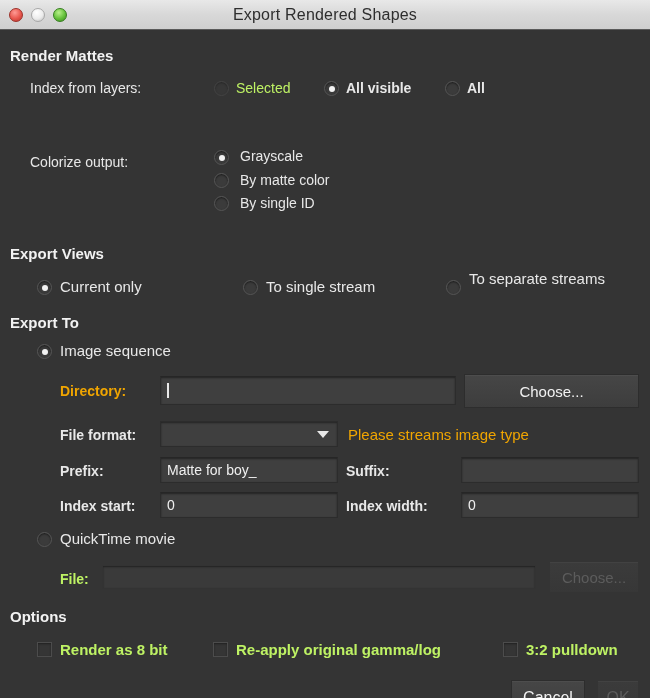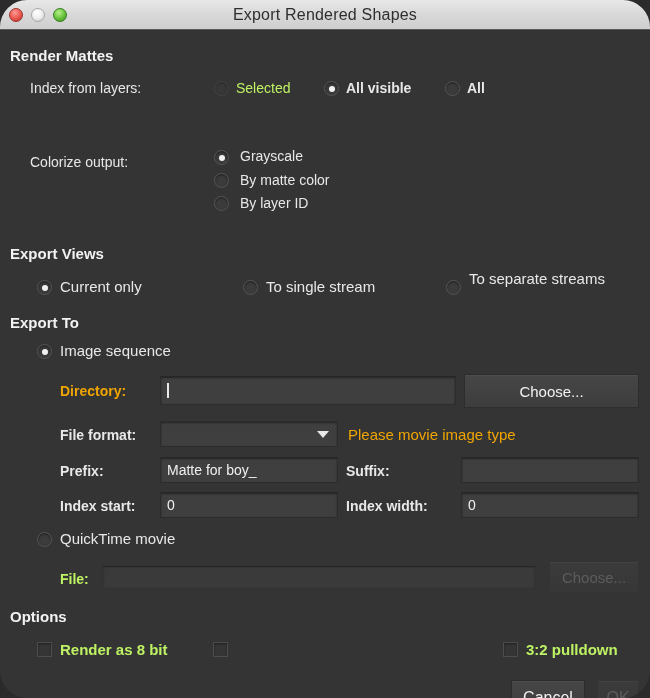--- a/index.html
+++ b/index.html
@@ -12,21 +12,20 @@
     -webkit-font-smoothing: antialiased;
   }
 
   #dialog {
     position: relative;
     width: 650px;
     height: 698px;
     overflow: hidden;
     background: #343434;
     box-sizing: border-box;
-    border-radius: 27px;
   }
 
   
   .titlebar {
     position: relative;
     height: 30px;
     background: linear-gradient(to bottom, #e8e8e8 0%, #d8d8d8 50%, #cfcfcf 100%);
     border-bottom: 1px solid #5a5a5a;
     display: flex;
     align-items: center;
@@ -239,21 +238,21 @@
 
     <div class="lbl" style="left:30px; top:124px;">Colorize output:</div>
 
     <div class="radio on" style="left:214px; top:120px;"></div>
     <div class="lbl" style="left:240px; top:118px;">Grayscale</div>
 
     <div class="radio" style="left:214px; top:143px;"></div>
     <div class="lbl" style="left:240px; top:142px;">By matte color</div>
 
     <div class="radio" style="left:214px; top:166px;"></div>
-    <div class="lbl" style="left:240px; top:165px;">By layer ID</div>
+    <div class="lbl" style="left:240px; top:165px;">By single ID</div>
 
     <div class="section-title" style="left:10px; top:215px;">Export Views</div>
 
     <div class="radio on" style="left:37px; top:250px;"></div>
     <div class="lbl" style="left:60px; top:248px; font-size:15px;">Current only</div>
 
     <div class="radio" style="left:243px; top:250px;"></div>
     <div class="lbl" style="left:266px; top:248px; font-size:15px;">To single stream</div>
 
     <div class="radio" style="left:446px; top:250px;"></div>
@@ -269,21 +268,21 @@
       <span class="caret"></span>
         <span></span>
     </div>
     <div class="btn" style="left:464px; top:344px; width:175px; height:34px;">Choose...</div>
 
     <div class="lbl bold" style="left:60px; top:397px;">File format:</div>
     <div class="dropdown" style="left:160px; top:391px; width:178px; height:26px;">
       <span></span>
       <span class="arrow"></span>
     </div>
-    <div class="lbl warn" style="left:348px; top:396px; font-size:15px;">Please movie image type</div>
+    <div class="lbl warn" style="left:348px; top:396px; font-size:15px;">Please streams image type</div>
 
     <div class="lbl bold" style="left:60px; top:433px;">Prefix:</div>
     <div class="field" style="left:160px; top:427px; width:178px; height:26px;">
       <span>Matte for boy_</span>
     </div>
 
     <div class="lbl bold" style="left:346px; top:433px;">Suffix:</div>
     <div class="field" style="left:461px; top:427px; width:178px; height:26px;">
       <span></span>
     </div>
@@ -306,20 +305,21 @@
       <span></span>
     </div>
     <div class="btn disabled" style="left:549px; top:531px; width:90px; height:32px;">Choose...</div>
 
     <div class="section-title" style="left:10px; top:578px;">Options</div>
 
     <div class="checkbox" style="left:37px; top:612px;"></div>
     <div class="lbl dim bold" style="left:60px; top:611px; font-size:15px;">Render as 8 bit</div>
 
     <div class="checkbox" style="left:213px; top:612px;"></div>
+    <div class="lbl dim bold" style="left:236px; top:611px; font-size:15px;">Re-apply original gamma/log</div>
 
     <div class="checkbox" style="left:503px; top:612px;"></div>
     <div class="lbl dim bold" style="left:526px; top:611px; font-size:15px;">3:2 pulldown</div>
 
     <div class="btn" style="left:511px; top:650px; width:74px; height:36px; font-size:16px;">Cancel</div>
     <div class="btn disabled" style="left:597px; top:650px; width:42px; height:36px; font-size:16px;">OK</div>
 
   </div>
 </div>
 

